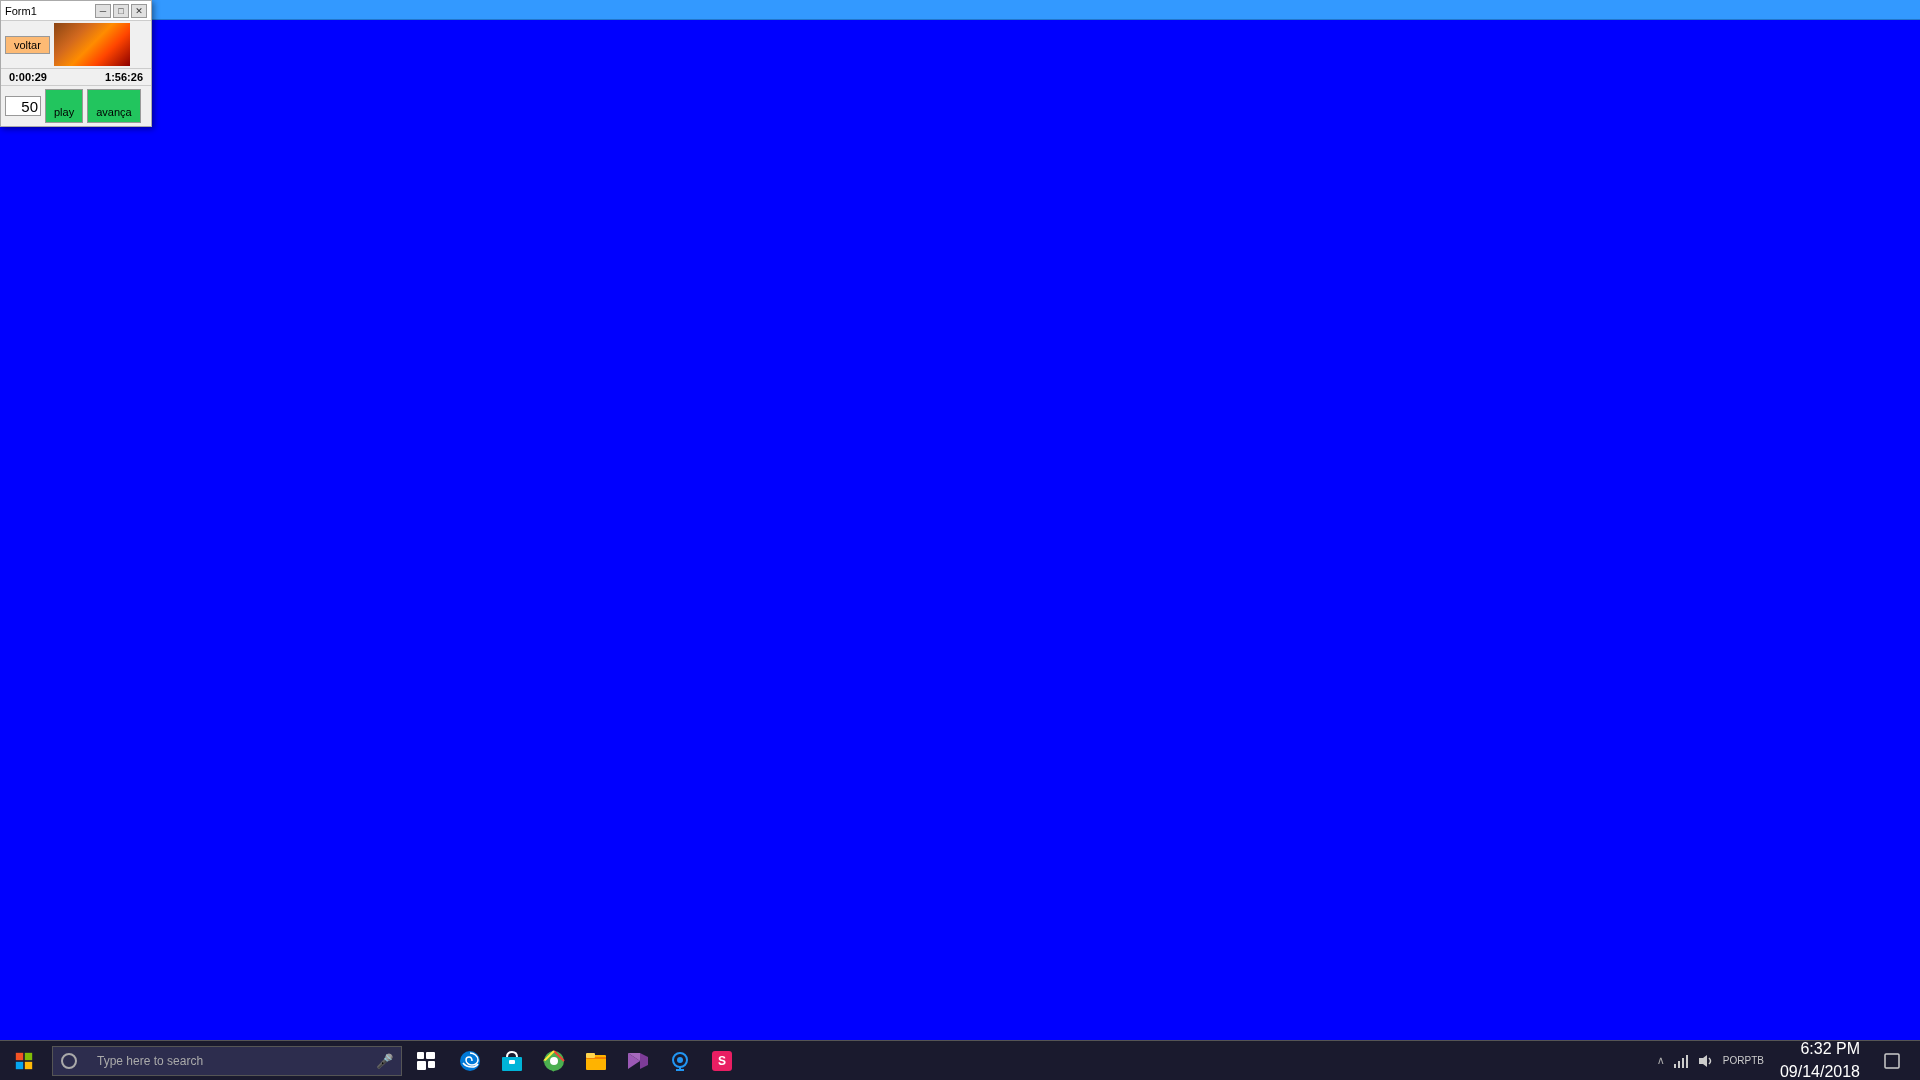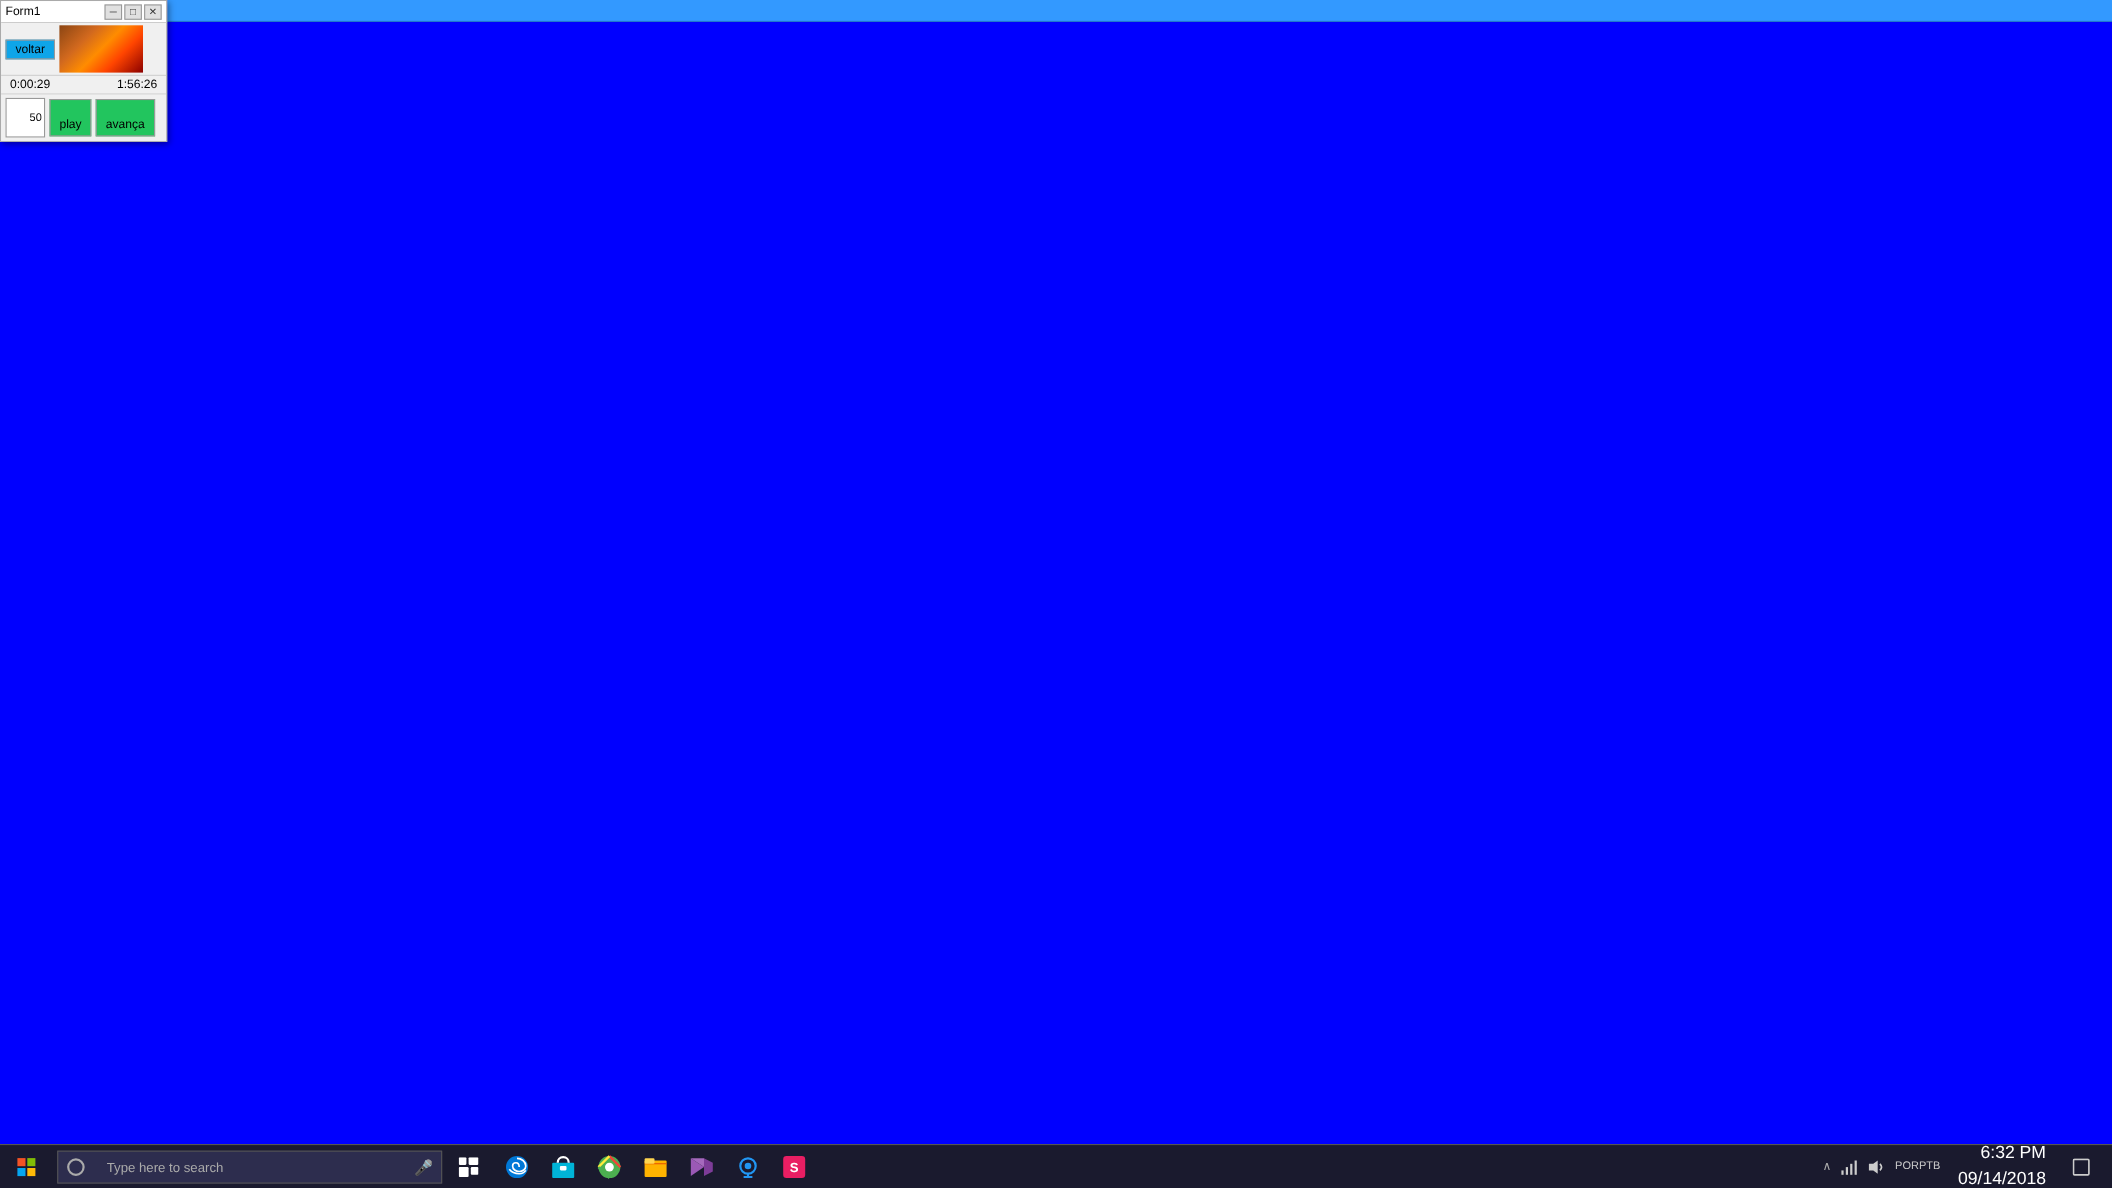--- a/index.html
+++ b/index.html
@@ -63,21 +63,21 @@
       align-items: center;
       padding: 2px 4px;
       gap: 4px;
       background: #f0f0f0;
       border-bottom: 1px solid #ccc;
     }
 
     .voltar-btn {
       padding: 2px 8px;
       font-size: 11px;
-      background: #0ea5e9;
+      background: #fdba74;
       border: 1px solid #999;
       cursor: pointer;
       white-space: nowrap;
     }
 
     .video-thumbnail {
       width: 76px;
       height: 43px;
       background: linear-gradient(135deg, #8B4513 0%, #D2691E 30%, #FF8C00 50%, #FF4500 70%, #8B0000 100%);
       flex-shrink: 0;
@@ -85,36 +85,37 @@
 
     
     .time-row {
       display: flex;
       align-items: center;
       justify-content: space-between;
       padding: 2px 8px;
       background: #f0f0f0;
       border-bottom: 1px solid #ccc;
       font-size: 11px;
+      font-weight: bold;
     }
 
     
     .controls-row {
       display: flex;
       align-items: center;
       padding: 3px 4px;
       gap: 4px;
       background: #f0f0f0;
     }
 
     .step-input {
       width: 36px;
-      height: 36px;
+      height: 20px;
       border: 1px solid #999;
-      font-size: 10px;
+      font-size: 15px;
       text-align: right;
       padding: 0 2px;
       background: white;
     }
 
     .ctrl-btn {
       padding: 16px 8px;
       font-size: 11px;
       background: #22c55e;
       border: 1px solid #999;

